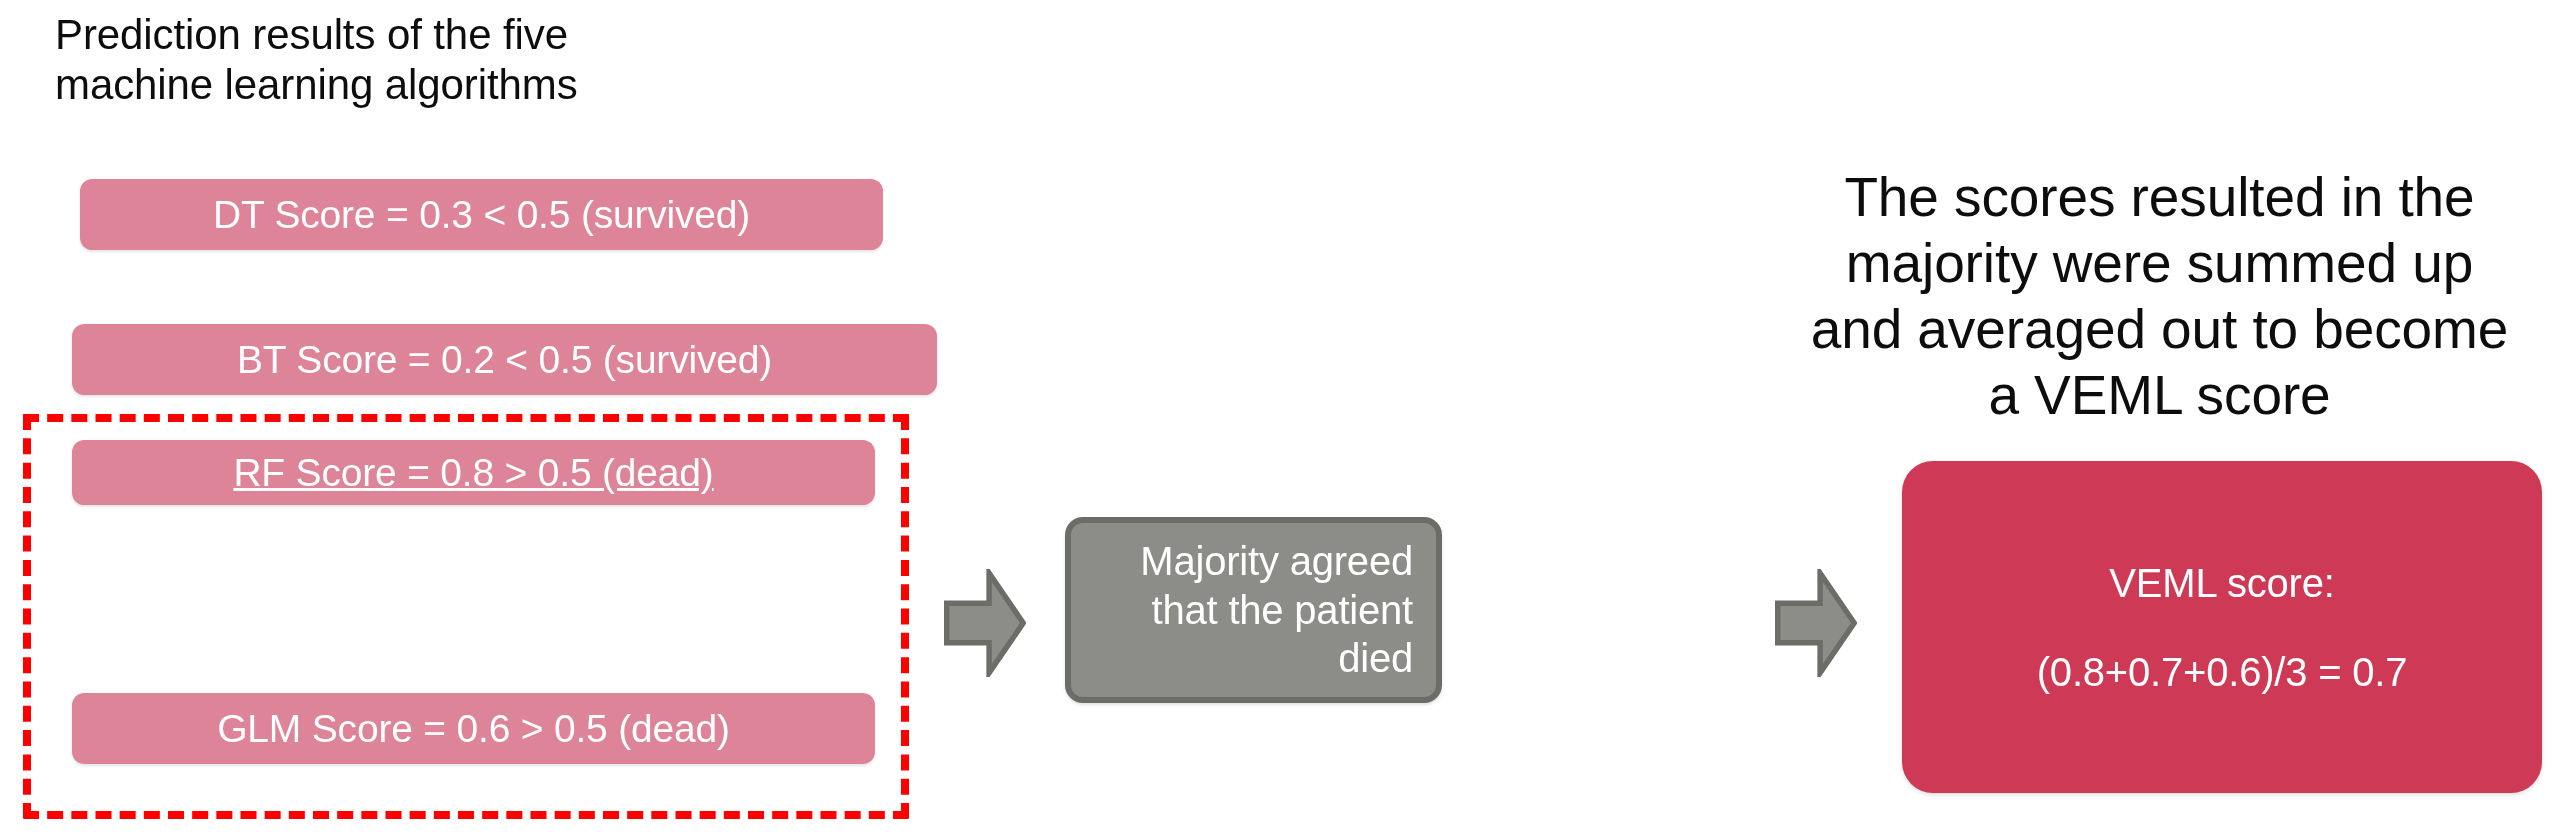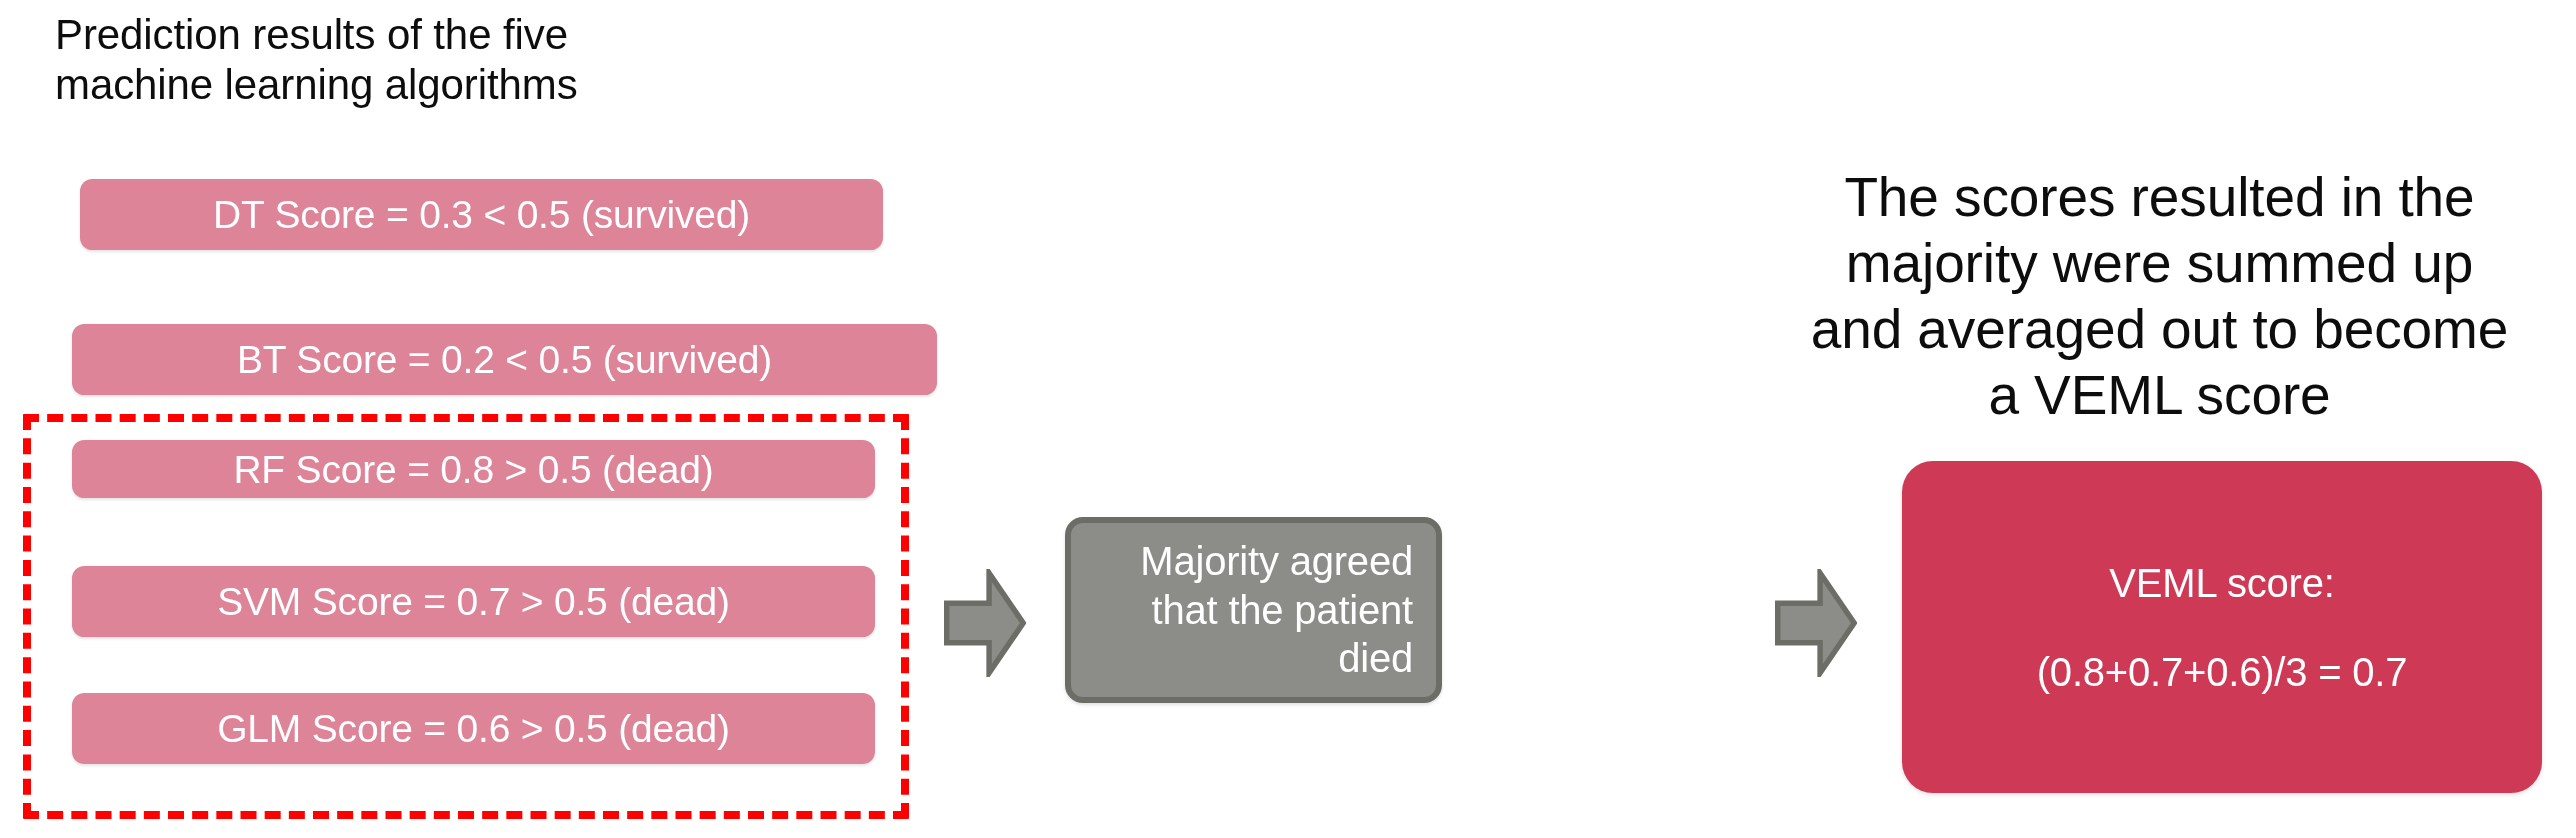--- a/index.html
+++ b/index.html
@@ -42,21 +42,21 @@
     line-height: 1;
     display: flex;
     align-items: center;
     justify-content: center;
     text-align: center;
     letter-spacing: -0.2px;
     box-shadow: 0 1.4px 2.7px rgba(0,0,0,0.10);
   }
   .score-dt  { left: 80px; top: 179px; width: 803px; height: 71px; }
   .score-bt  { left: 72px; top: 324px; width: 865px; height: 71px; }
-  .score-rf  { left: 72px; top: 440px; width: 803px; height: 58px; }
+  .score-rf  { left: 72px; top: 440px; width: 803px; height: 65px; text-decoration: underline; }
   .score-svm { left: 72px; top: 566px; width: 803px; height: 71px; }
   .score-glm { left: 72px; top: 693px; width: 803px; height: 71px; }
 
   .dashed-highlight {
     position: absolute;
     left: 22.5px;
     top: 414px;
     width: 886px;
     height: 405px;
     border: 8.2px dashed #fe0000;
@@ -146,23 +146,20 @@
 
   <div class="score-box score-dt">
     <span>DT Score = 0.3 &lt; 0.5 (survived)</span>
   </div>
   <div class="score-box score-bt">
     <span>BT Score = 0.2 &lt; 0.5 (survived)</span>
   </div>
   <div class="score-box score-rf">
     <span>RF Score = 0.8 &gt; 0.5 (dead)</span>
   </div>
-  <div class="score-box score-svm">
-    <span>SVM Score = 0.7 &gt; 0.5 (dead)</span>
-  </div>
   <div class="score-box score-glm">
     <span>GLM Score = 0.6 &gt; 0.5 (dead)</span>
   </div>
 
   <div class="dashed-highlight"></div>
 
   <div class="arrow arrow-1">
     <svg viewBox="0 0 120 158" preserveAspectRatio="none" aria-hidden="true">
       <polygon points="4,50 66,50 66,6 116,79 66,152 66,108 4,108" fill="#8c8d88" stroke="#6c6d67" stroke-width="8" stroke-linejoin="miter"></polygon>
     </svg>

